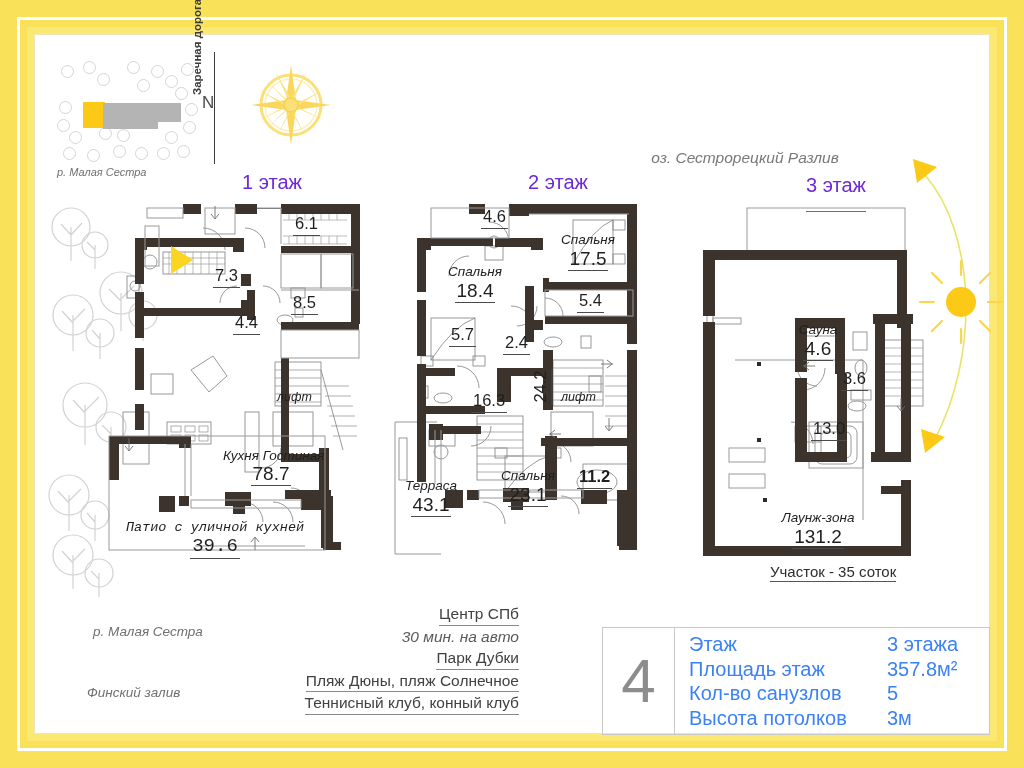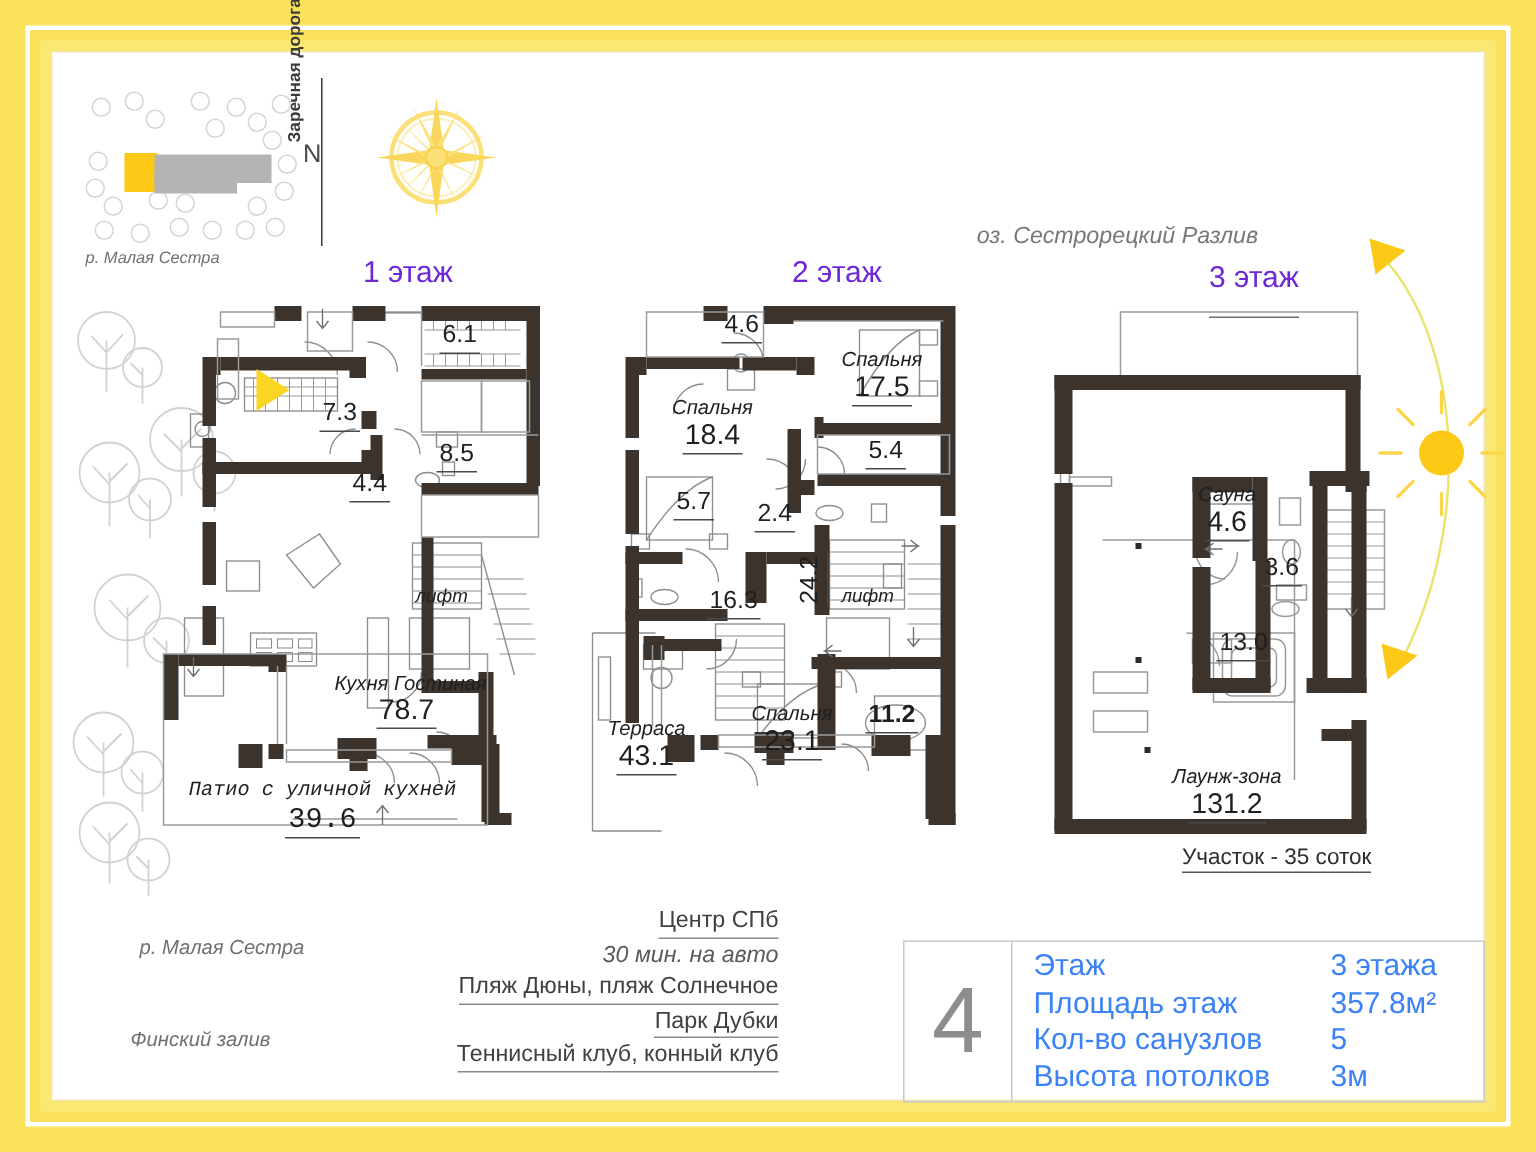--- a/index.html
+++ b/index.html
@@ -105,21 +105,21 @@
   .rlabel.sm .rarea { font-size: 16.5px; }
   .rlabel.vert {
     transform: rotate(-90deg); transform-origin: center center;
   }
   .liftlab {
     position: absolute; font-style: italic; font-size: 12.5px; color: #222;
   }
 
   
   .plot-note {
-    position: absolute; left: 753px; top: 528px; font-size: 15px; color: #2e2e2e;
+    position: absolute; left: 735px; top: 528px; font-size: 15px; color: #2e2e2e;
     border-bottom: 1.6px solid #555; padding-bottom: 1px;
   }
 
   
   .wm { position: absolute; font-style: italic; font-size: 13.5px; color: #6f7073; }
   #wm1 { left: 58px; top: 589px; }
   #wm2 { left: 52px; top: 650px; }
 
   
   .poi { position: absolute; right: 470px; top: 568px; width: 290px; text-align: right; color: #414141; }
@@ -668,22 +668,22 @@
     </div>
 
     <div class="plot-note">Участок - 35 соток</div>
 
     <div class="wm" id="wm1">р. Малая Сестра</div>
     <div class="wm" id="wm2">Финский залив</div>
 
     <div class="poi">
       <div><span class="u">Центр СПб</span></div>
       <div><span class="it">30 мин. на авто</span></div>
+      <div><span class="u">Парк Дубки</span></div>
       <div><span class="u">Пляж Дюны, пляж Солнечное</span></div>
-      <div><span class="u">Парк Дубки</span></div>
       <div><span class="u">Теннисный клуб, конный клуб</span></div>
     </div>
 
     <div class="spec">
       <div class="spec-num">4</div>
       <div class="spec-rows">
         <div class="spec-row">
           <span class="k">Этаж</span>
           <span class="v">3 этажа</span>
         </div>

